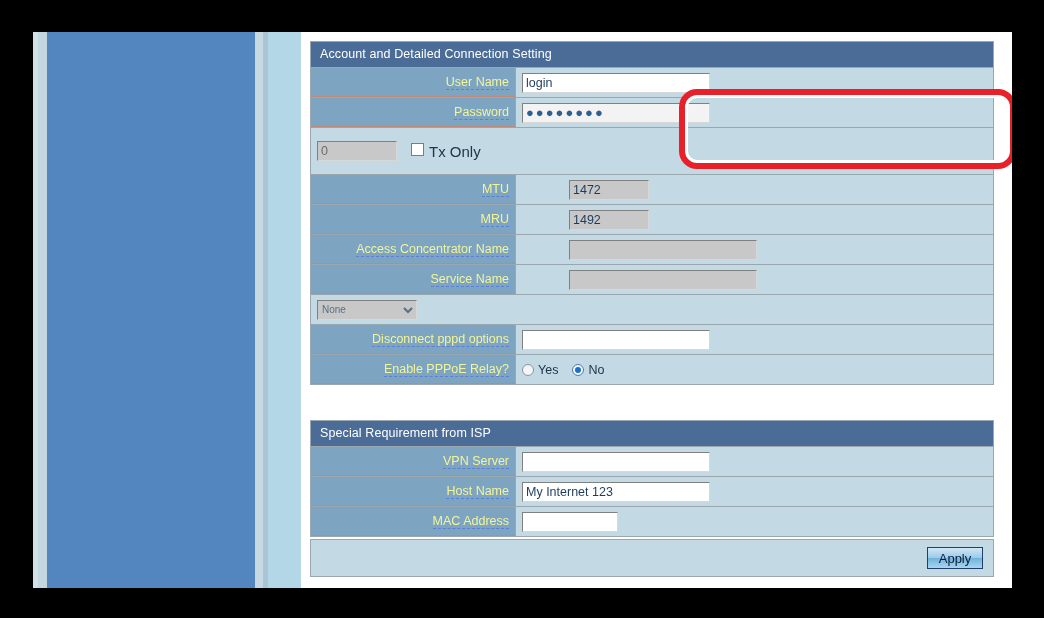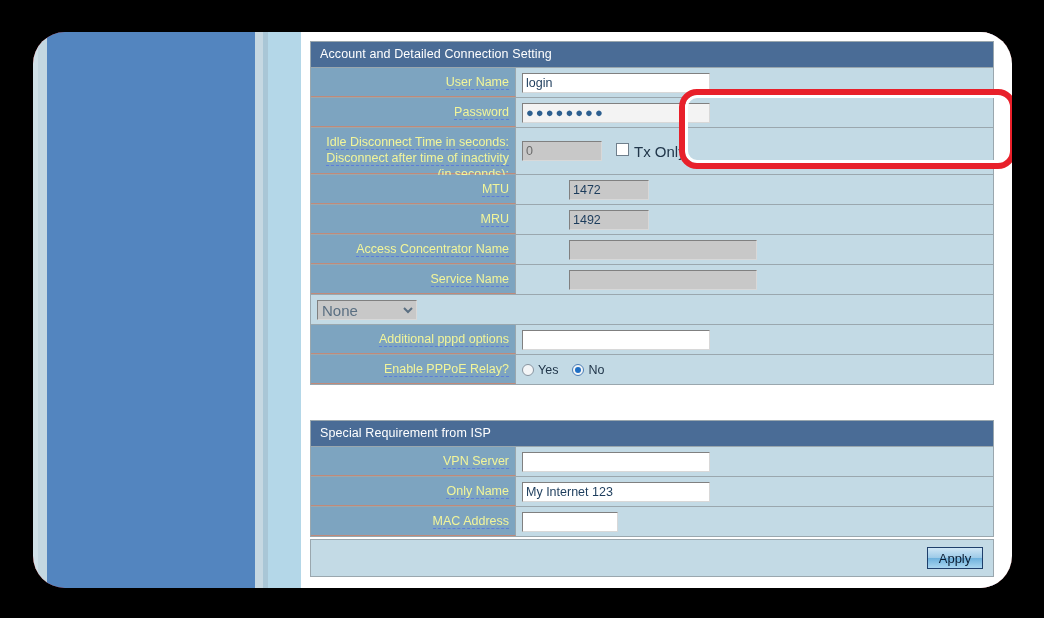--- a/index.html
+++ b/index.html
@@ -22,21 +22,20 @@
     background: #000000;
   }
 
   
   #viewport {
     position: absolute;
     left: 33px; top: 32px;
     width: 979px; height: 556px;
     background: #b91c1c;
     overflow: hidden;
-    border-radius: 32px;
   }
 
   
   .rail-left {
     position: absolute;
     left: 0; top: 0;
     width: 5px; height: 556px;
     background: #cfe0e8;
   }
   .rail-left2 {
@@ -189,21 +188,21 @@
   }
   input.pw {
     background: #f3f3f3;
     letter-spacing: 2px;
     color: #2d5f8f;
     font-size: 13px;
   }
 
   select.sel {
     font-family: "Liberation Sans", sans-serif;
-    font-size: 15px;
+    font-size: 10px;
     color: #5a6f82;
     width: 100px;
     height: 20px;
     background: #c8c8c8;
     border: 1px solid;
     border-color: #808080 #d8d8d8 #d8d8d8 #808080;
     box-sizing: border-box;
   }
 
   .cbx-wrap {
@@ -316,24 +315,20 @@
         <div class="row h30">
           <div class="row-label">
             <span class="lbl">Password</span>
           </div>
           <div class="row-value">
             <input class="txt wide pw" type="text" value="●●●●●●●●" style="">
           </div>
         </div>
 
         <div class="row h47">
-          <div class="row-label">
-            <span class="lbl">Idle Disconnect Time in seconds:</span>
-            <span class="lbl">Disconnect after time of inactivity (in seconds):</span>
-          </div>
           <div class="row-value">
             <input class="txt narrow disabled" type="text" disabled="" value="0" style="">
             <span class="cbx-wrap">
               <span class="cbx"></span>
               <span>Tx Only</span>
             </span>
           </div>
         </div>
 
         <div class="row h30">
@@ -375,21 +370,21 @@
         <div class="row h30">
           <div class="row-value">
             <select class="sel">
               <option>None</option>
             </select>
           </div>
         </div>
 
         <div class="row h30">
           <div class="row-label">
-            <span class="lbl">Additional pppd options</span>
+            <span class="lbl">Disconnect pppd options</span>
           </div>
           <div class="row-value">
             <input class="txt wide" type="text" value="" style="">
           </div>
         </div>
 
         <div class="row h30">
           <div class="row-label">
             <span class="lbl">Enable PPPoE Relay?</span>
           </div>
@@ -413,21 +408,21 @@
           <div class="row-label">
             <span class="lbl">VPN Server</span>
           </div>
           <div class="row-value">
             <input class="txt wide" type="text" value="" style="">
           </div>
         </div>
 
         <div class="row h30">
           <div class="row-label">
-            <span class="lbl">Only Name</span>
+            <span class="lbl">Host Name</span>
           </div>
           <div class="row-value">
             <input class="txt wide" type="text" value="My Internet 123" style="">
           </div>
         </div>
 
         <div class="row h30">
           <div class="row-label">
             <span class="lbl">MAC Address</span>
           </div>

